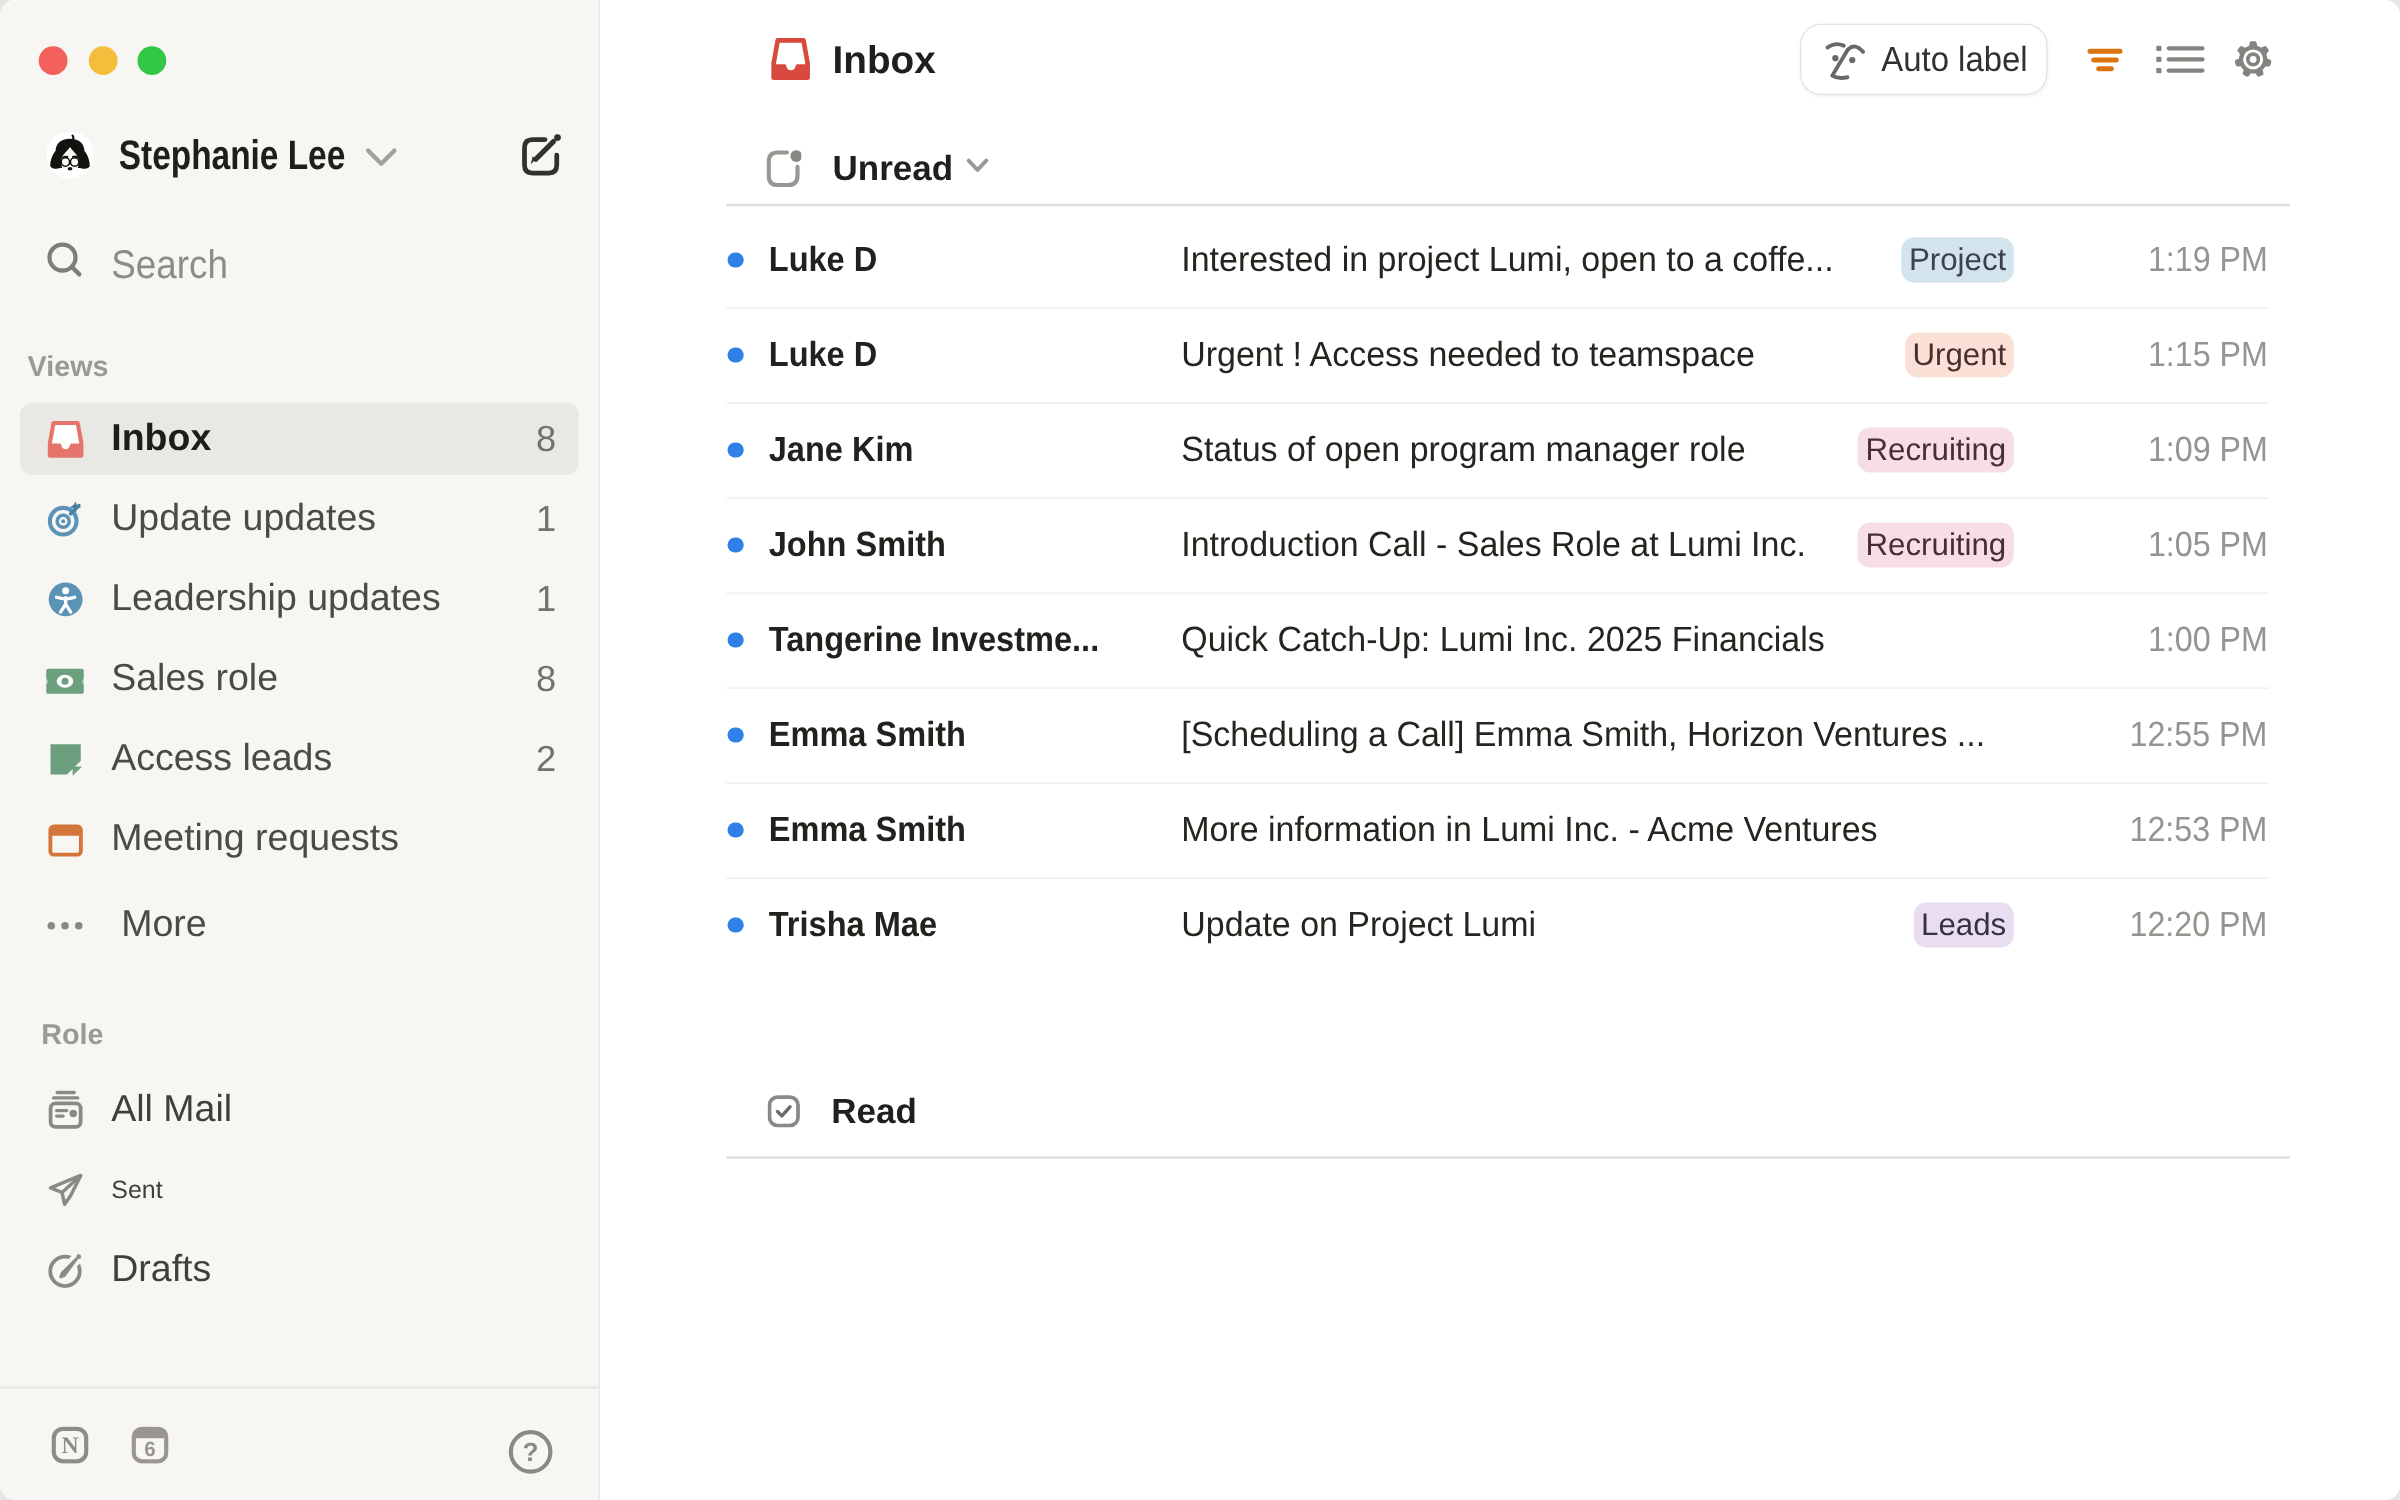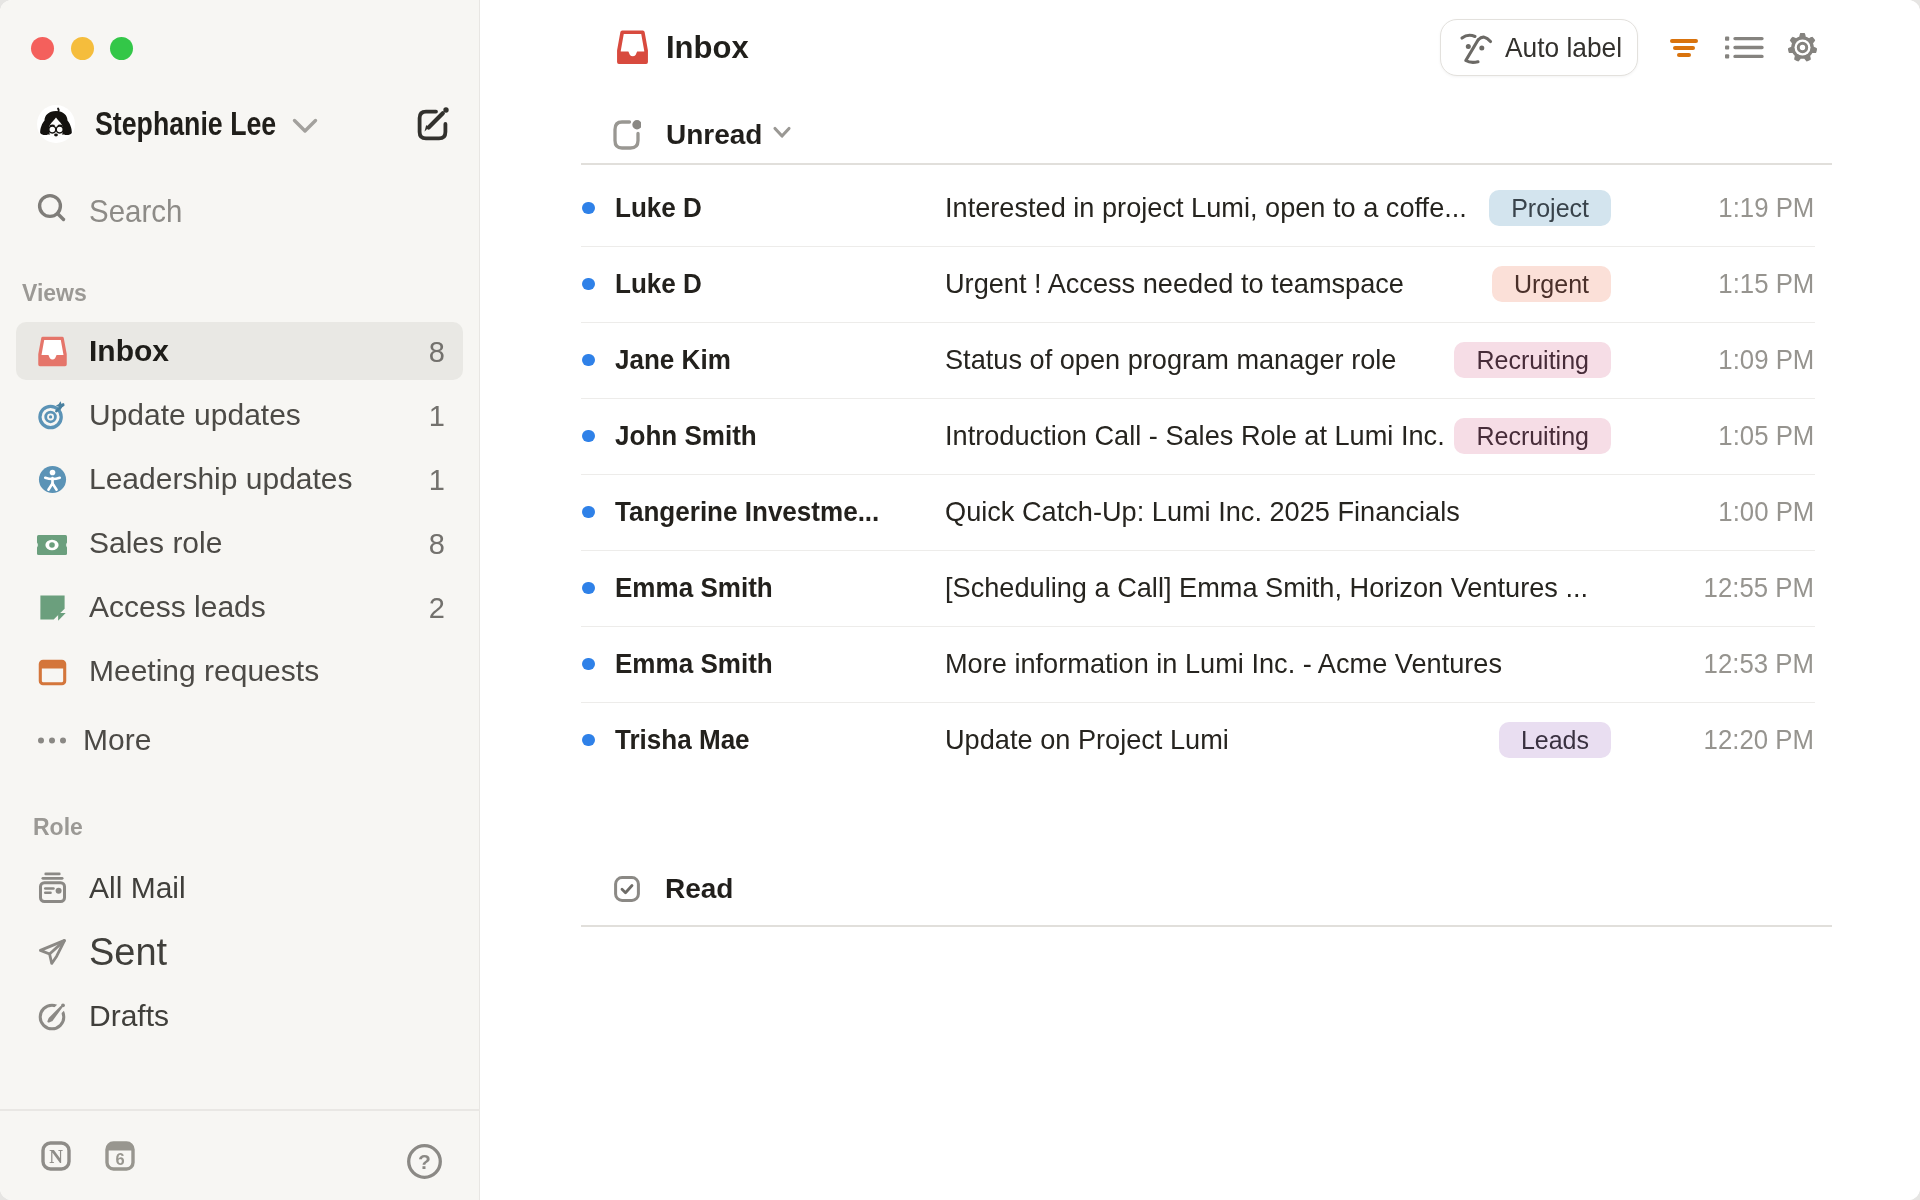--- a/index.html
+++ b/index.html
@@ -6,21 +6,21 @@
 html,body { width:1920px; height:1200px; overflow:hidden; background:#e6e5e3; font-family:"Liberation Sans",sans-serif; }
 .window { position:absolute; left:0; top:0; width:1920px; height:1200px; border-radius:12px; overflow:hidden; background:#ffffff; }
 .abs { position:absolute; }
 .sidebar { position:absolute; left:0; top:0; width:480px; height:1200px; background:#f7f6f3; border-right:1px solid #e8e6e3; }
 .main { position:absolute; left:481px; top:0; width:1439px; height:1200px; background:#ffffff; }
 .tl { position:absolute; width:23px; height:23px; border-radius:50%; top:36.5px; }
 .navtext { font-size:30px; font-weight:500; color:#4c4a46; }
 .seclabel { font-size:23px; font-weight:600; color:#9b9995; }
 .count { font-size:29px; font-weight:400; color:#73716d; }
 .sep { position:absolute; height:1px; background:#edecea; left:581px; width:1234px; }
-.chip { position:absolute; height:36px; line-height:36px; border-radius:10px; padding:0 22px; font-size:25px; font-weight:500; }
+.chip { position:absolute; height:36px; line-height:36px; border-radius:10px; padding:0 6px; font-size:25px; font-weight:500; }
 .sender { position:absolute; left:615px; font-size:28px; font-weight:600; color:#23211d; transform:scaleX(0.93); transform-origin:0 50%; white-space:nowrap; }
 .subject { position:absolute; left:945px; font-size:28px; font-weight:400; color:#26241f; transform:scaleX(0.97); transform-origin:0 50%; white-space:nowrap; }
 .time { position:absolute; right:106px; font-size:28px; color:#96948f; text-align:right; transform:scaleX(0.92); transform-origin:100% 50%; white-space:nowrap; }
 </style>
 </head>
 <body>
 <div class="window">
 <div class="sidebar" id="sidebar">
   <div class="tl" style="left:30.5px;background:#f4605c;"></div>
   <div class="tl" style="left:70.5px;background:#f5bd3c;"></div>
@@ -107,38 +107,38 @@
     <rect x="3.4" y="5.4" width="25.2" height="23.2" rx="2.8" fill="none" stroke="#d4763b" stroke-width="3.2"></rect>
     <path d="M3.4 8.2 Q3.4 5.4 6.2 5.4 H25.8 Q28.6 5.4 28.6 8.2 V13 H3.4 Z" fill="#d4763b"></path>
   </svg>
   <div class="abs navtext" style="left:89px;top:652px;height:38px;line-height:38px;">Meeting requests</div>
 
   <svg class="abs" style="left:36px;top:725px;" width="32" height="31" viewBox="0 0 32 31">
     <circle cx="5" cy="15.5" r="3" fill="#8a8884"></circle>
     <circle cx="16" cy="15.5" r="3" fill="#8a8884"></circle>
     <circle cx="27" cy="15.5" r="3" fill="#8a8884"></circle>
   </svg>
-  <div class="abs navtext" style="left:83px;top:721px;height:38px;line-height:38px;text-align:right;">More</div>
+  <div class="abs navtext" style="left:97px;top:721px;height:38px;line-height:38px;text-align:right;">More</div>
 
   <div class="abs seclabel" style="left:33px;top:814px;">Role</div>
   <svg class="abs" style="left:37px;top:871px;" width="31" height="34" viewBox="0 0 32 35">
     <path d="M9 3 H23" stroke="#8b8985" stroke-width="2.8" stroke-linecap="round"></path>
     <path d="M6 7.5 H26" stroke="#8b8985" stroke-width="2.8" stroke-linecap="round"></path>
     <rect x="3.6" y="12" width="24.8" height="19.5" rx="4" fill="none" stroke="#8b8985" stroke-width="3.1"></rect>
     <path d="M8.5 18 H17" stroke="#8b8985" stroke-width="2.6" stroke-linecap="round"></path>
     <path d="M8.5 22.5 H14" stroke="#8b8985" stroke-width="2.6" stroke-linecap="round"></path>
     <circle cx="22.3" cy="20.3" r="3.1" fill="#8b8985"></circle>
   </svg>
   <div class="abs" style="left:89px;top:869px;height:38px;line-height:38px;font-size:30px;font-weight:500;color:#403f3b;">All Mail</div>
 
   <svg class="abs" style="left:37px;top:937px;" width="31" height="31" viewBox="0 0 32 32">
     <path d="M28.5 3.5 L3.5 13.8 L13 17.5 L15.2 27.3 L20.3 19.8 Z" fill="none" stroke="#8b8985" stroke-width="2.9" stroke-linejoin="round"></path>
     <path d="M13 17.5 L28.5 3.5" fill="none" stroke="#8b8985" stroke-width="2.9" stroke-linejoin="round"></path>
   </svg>
-  <div class="abs" style="left:89px;top:933px;height:38px;line-height:38px;font-size:38px;font-weight:500;color:#403f3b;">Sent</div>
+  <div class="abs" style="left:89px;top:933px;height:38px;line-height:38px;font-size:20px;font-weight:500;color:#403f3b;">Sent</div>
 
   <svg class="abs" style="left:36px;top:1000px;" width="32" height="32" viewBox="0 0 32 32">
     <circle cx="16" cy="17" r="11.8" fill="none" stroke="#8b8985" stroke-width="3"></circle>
     <path d="M26.5 5.8 L13 19.3" stroke="#f7f6f3" stroke-width="9" stroke-linecap="round"></path>
     <path d="M25.2 7.1 L13.8 18.5 L12.6 21.4 L15.5 20.2 Z" fill="none" stroke="#8b8985" stroke-width="2.4" stroke-linejoin="round"></path>
     <circle cx="27" cy="5.3" r="1.9" fill="#8b8985"></circle>
   </svg>
   <div class="abs" style="left:89px;top:997px;height:38px;line-height:38px;font-size:30px;font-weight:500;color:#403f3b;">Drafts</div>
 
   <div class="abs" style="left:0;top:1109px;width:480px;height:1.5px;background:#e9e7e4;"></div>

